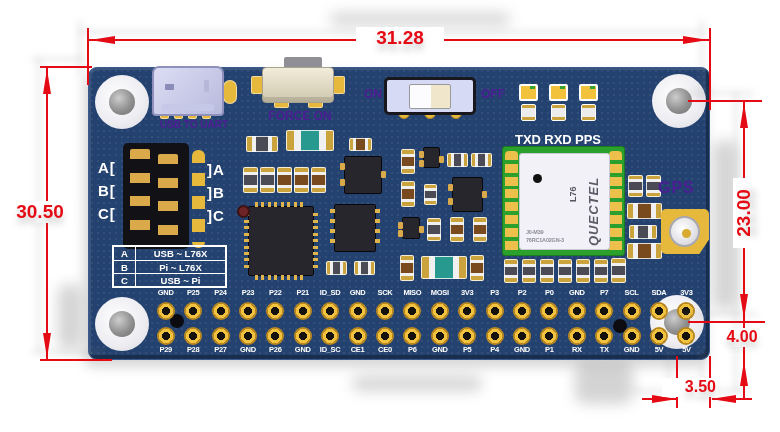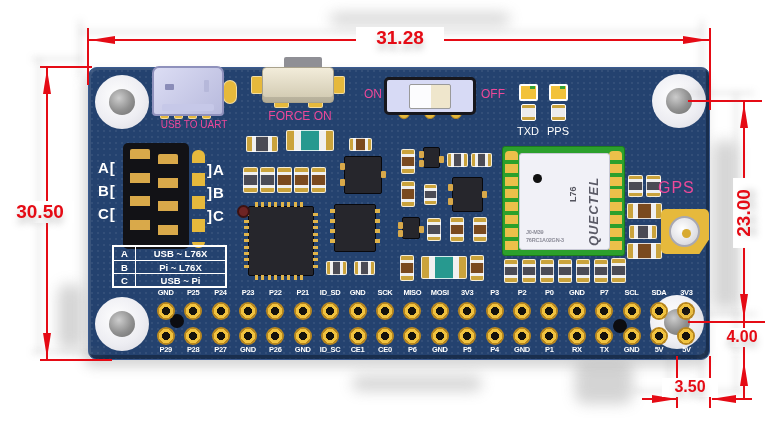--- a/index.html
+++ b/index.html
@@ -13,21 +13,21 @@
     background-color:var(--board);
     background-image:radial-gradient(rgba(255,255,255,.07) 1px, transparent 1.3px);
     background-size:6px 6px; border-radius:9px; border:1px solid #3a5a8f;
     box-shadow: inset -3px -4px 0 rgba(0,0,0,.30), inset 2px 2px 0 rgba(255,255,255,.10), -4px 7px 12px rgba(120,120,120,.30); }
 
   .hole { position:absolute; width:54px; height:54px; border-radius:50%; z-index:2;
     background:radial-gradient(circle at 42% 40%, #ffffff, #ededf2 58%, #d8d8df); }
   .hole .bore { position:absolute; left:14px; top:14px; width:26px; height:26px; border-radius:50%;
     background:radial-gradient(circle at 38% 35%, #cdcdcd, #909090 55%, #6e6e6e); }
 
-  .silk { position:absolute; color:#ec4899; font-weight:normal; z-index:3; line-height:1.1; white-space:nowrap; }
+  .silk { position:absolute; color:#4c1d95; font-weight:bold; z-index:3; line-height:1.1; white-space:nowrap; }
   .ctr { text-align:center; }
 
   
   .usb { position:absolute; left:152px; top:66px; width:72px; height:50px; z-index:3;
     background:linear-gradient(135deg,#dcddf4,#b8badd); border:2px solid #8f91bc; border-radius:7px 7px 4px 4px; }
   .usb-slot { position:absolute; left:11px; top:16px; width:9px; height:6px; background:#8a8cb8; border-radius:1px; }
   .usb-slot2 { position:absolute; right:13px; top:12px; width:5px; height:12px; background:#b6b8da; border-radius:1px; }
   .usb-lip { position:absolute; left:8px; bottom:3px; right:8px; height:7px; background:#c6c8e8; border-radius:2px; }
   .gpad { position:absolute; background:var(--gold); border-radius:2px; z-index:2; border:1px solid rgba(255,255,255,.5); }
 
@@ -44,21 +44,21 @@
     background:linear-gradient(90deg,#fcfcfe 0 52%, #efe6cc 52% 100%); }
   .spad { position:absolute; width:12px; height:12px; border-radius:50%; background:var(--gold); border:1px solid #b8871f; z-index:2; }
 
   
   .led-row { position:absolute; left:513px; top:84px; width:120px; display:flex; z-index:3; }
   .led-unit { width:30px; display:flex; flex-direction:column; align-items:center; }
   .led-chip { width:19px; height:17px; background:#f2c23c; border:2px solid #fff; border-radius:2px; position:relative; }
   .led-chip::after { content:""; position:absolute; right:1px; top:0; width:5px; height:3px; background:#35a335; }
   .led-res { margin-top:3px; width:15px; height:17px; border:1px solid #fff; border-radius:2px;
     background:linear-gradient(180deg,#caa33c 0 22%, #ececec 22% 78%, #caa33c 78% 100%); }
-  .led-label { margin-top:4px; color:#fff; font-weight:normal; font-size:11px; }
+  .led-label { margin-top:11px; color:#fff; font-weight:bold; font-size:13px; }
 
   
   .jblock { position:absolute; left:123px; top:143px; width:66px; height:106px; background:#121216; border-radius:5px; z-index:3; }
   .jcol { position:absolute; width:20px; border-radius:2px;
     background:repeating-linear-gradient(180deg,#d9a94a 0 10px, rgba(0,0,0,0) 10px 23.7px); }
   .jpads { position:absolute; left:192px; top:150px; width:13px; height:98px; z-index:2; border-radius:6px;
     background:repeating-linear-gradient(180deg,var(--gold) 0 13px, transparent 13px 23px); }
   .jlabel { position:absolute; color:#fff; font-weight:bold; font-size:15px; z-index:4; letter-spacing:1px; }
 
   
@@ -175,20 +175,25 @@
 
   <div class="led-row" id="led-row">
       <div class="led-unit">
         <div class="led-chip"></div>
         <div class="led-res"></div>
         <div class="led-label">TXD</div>
       </div>
       <div class="led-unit">
         <div class="led-chip"></div>
         <div class="led-res"></div>
+        <div class="led-label">RXD</div>
+      </div>
+      <div class="led-unit">
+        <div class="led-chip"></div>
+        <div class="led-res"></div>
         <div class="led-label">PPS</div>
       </div>
     </div>
 
   <div class="jblock">
     <div class="jcol" style="left:7px;top:6px;height:95px;"></div>
     <div class="jcol" style="left:35px;top:11px;height:95px;"></div>
   </div>
   <div class="jpads"></div>
   <div class="jlabel" style="left:98px;top:159px;">A[</div>
@@ -439,21 +444,21 @@
     <div class="rlabel sm" style="left:716px;top:328px;width:52px;">4.00</div>
   </div>
 
   <div>
     <div class="dim" style="left:676px;top:356px;width:2px;height:52px;"></div>
     <div class="dim" style="left:709px;top:356px;width:2px;height:52px;"></div>
     <div class="dim" style="left:642px;top:398px;width:34px;height:2px;"></div>
     <div class="dim" style="left:712px;top:398px;width:40px;height:2px;"></div>
     <div class="arr r" style="left:652px;top:395px;"></div>
     <div class="arr l" style="left:711px;top:395px;"></div>
-    <div class="rlabel sm" style="left:662px;top:378px;width:56px;">3.50</div>
+    <div class="rlabel sm" style="left:662px;top:378px;width:56px;text-align:right;">3.50</div>
   </div>
 
 
 <div class="smd" style="left: 246px; top: 136px; width: 32px; height: 16px; background: linear-gradient(90deg, rgb(202, 163, 60) 0px, rgb(202, 163, 60) 16%, rgb(240, 240, 240) 16%, rgb(240, 240, 240) 30%, rgb(75, 75, 85) 30%, rgb(75, 75, 85) 70%, rgb(240, 240, 240) 70%, rgb(240, 240, 240) 84%, rgb(202, 163, 60) 84%, rgb(202, 163, 60) 100%);"></div>
     <div class="smd" style="left: 286px; top: 130px; width: 48px; height: 21px; background: linear-gradient(90deg, rgb(202, 163, 60) 0px, rgb(202, 163, 60) 16%, rgb(240, 240, 240) 16%, rgb(240, 240, 240) 30%, rgb(39, 153, 143) 30%, rgb(39, 153, 143) 70%, rgb(240, 240, 240) 70%, rgb(240, 240, 240) 84%, rgb(202, 163, 60) 84%, rgb(202, 163, 60) 100%);"></div>
     <div class="smd" style="left: 349px; top: 138px; width: 23px; height: 13px; background: linear-gradient(90deg, rgb(202, 163, 60) 0px, rgb(202, 163, 60) 16%, rgb(240, 240, 240) 16%, rgb(240, 240, 240) 30%, rgb(122, 74, 31) 30%, rgb(122, 74, 31) 70%, rgb(240, 240, 240) 70%, rgb(240, 240, 240) 84%, rgb(202, 163, 60) 84%, rgb(202, 163, 60) 100%);"></div>
     <div class="smd" style="left: 243px; top: 167px; width: 15px; height: 26px; background: linear-gradient(rgb(202, 163, 60) 0px, rgb(202, 163, 60) 16%, rgb(240, 240, 240) 16%, rgb(240, 240, 240) 30%, rgb(75, 75, 85) 30%, rgb(75, 75, 85) 70%, rgb(240, 240, 240) 70%, rgb(240, 240, 240) 84%, rgb(202, 163, 60) 84%, rgb(202, 163, 60) 100%);"></div>
     <div class="smd" style="left: 260px; top: 167px; width: 15px; height: 26px; background: linear-gradient(rgb(202, 163, 60) 0px, rgb(202, 163, 60) 16%, rgb(240, 240, 240) 16%, rgb(240, 240, 240) 30%, rgb(75, 75, 85) 30%, rgb(75, 75, 85) 70%, rgb(240, 240, 240) 70%, rgb(240, 240, 240) 84%, rgb(202, 163, 60) 84%, rgb(202, 163, 60) 100%);"></div>
     <div class="smd" style="left: 277px; top: 167px; width: 15px; height: 26px; background: linear-gradient(rgb(202, 163, 60) 0px, rgb(202, 163, 60) 16%, rgb(240, 240, 240) 16%, rgb(240, 240, 240) 30%, rgb(122, 74, 31) 30%, rgb(122, 74, 31) 70%, rgb(240, 240, 240) 70%, rgb(240, 240, 240) 84%, rgb(202, 163, 60) 84%, rgb(202, 163, 60) 100%);"></div>
     <div class="smd" style="left: 294px; top: 167px; width: 15px; height: 26px; background: linear-gradient(rgb(202, 163, 60) 0px, rgb(202, 163, 60) 16%, rgb(240, 240, 240) 16%, rgb(240, 240, 240) 30%, rgb(122, 74, 31) 30%, rgb(122, 74, 31) 70%, rgb(240, 240, 240) 70%, rgb(240, 240, 240) 84%, rgb(202, 163, 60) 84%, rgb(202, 163, 60) 100%);"></div>

